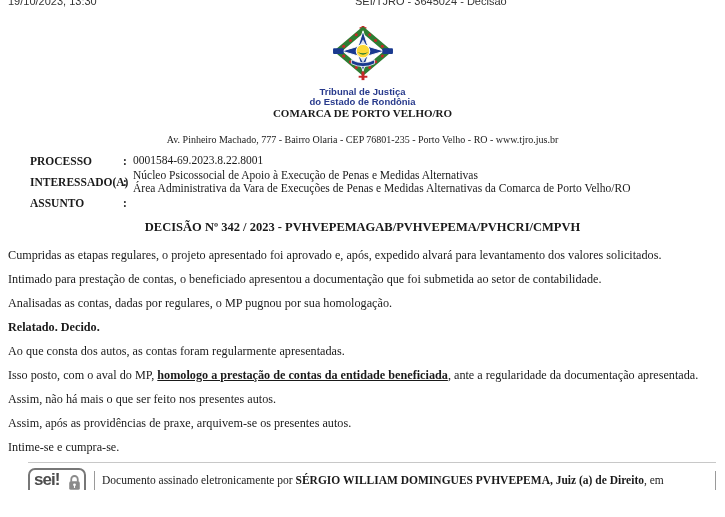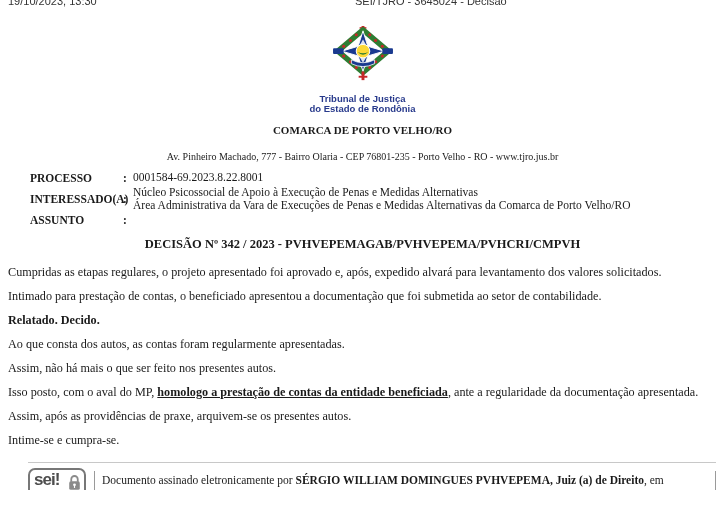--- a/index.html
+++ b/index.html
@@ -20,23 +20,23 @@
   .ph-date{position:absolute;left:8px;top:0;white-space:nowrap;}
   .ph-title{position:absolute;left:355px;top:0;white-space:nowrap;}
 
   
   .head-center{padding-top:26px;text-align:center;}
   .emblem{display:block;margin:0 auto;}
   .logo-caption{
     font-family:"Liberation Sans", sans-serif;
     font-weight:bold;font-size:9.5px;line-height:10px;
     color:var(--caption_navy,#283a8c);
-    margin-top:10px;
-  }
-  .comarca{font-weight:bold;font-size:11px;margin-top:10px;}
+    margin-top:3px;
+  }
+  .comarca{font-weight:bold;font-size:11px;}
   .address{font-size:10px;margin-top:15px;}
 
   
   .case-info{margin:9px 8px 4px 30px;font-size:11.5px;}
   .ci-row{display:grid;grid-template-columns:93px 10px 1fr;column-gap:0;margin-bottom:2px;}
   .ci-label{font-weight:bold;align-self:center;}
   .ci-colon{font-weight:bold;align-self:center;}
   .ci-value{line-height:13px;}
 
   .decision-title{
@@ -160,24 +160,25 @@
       <span class="ci-colon">:</span>
       <span class="ci-value"></span>
     </div>
   </div>
 
   <div class="decision-title">DECISÃO Nº 342 / 2023 - PVHVEPEMAGAB/PVHVEPEMA/PVHCRI/CMPVH</div>
 
   <div class="paragraphs">
     <p class="para">Cumpridas as etapas regulares, o projeto apresentado foi aprovado e, após, expedido alvará para levantamento dos valores solicitados.</p>
     <p class="para">Intimado para prestação de contas, o beneficiado apresentou a documentação que foi submetida ao setor de contabilidade.</p>
+    <p class="para">Analisadas as contas, dadas por regulares, o MP pugnou por sua homologação.</p>
     <p class="para bold">Relatado. Decido.</p>
     <p class="para">Ao que consta dos autos, as contas foram regularmente apresentadas.</p>
+    <p class="para"><span>Isso posto, com o aval do MP, </span><span class="bu">homologo a prestação de contas da entidade beneficiada</span><span>, ante a regularidade da documentação apresentada.</span></p>
     <p class="para">Assim, não há mais o que ser feito nos presentes autos.</p>
-    <p class="para"><span>Isso posto, com o aval do MP, </span><span class="bu">homologo a prestação de contas da entidade beneficiada</span><span>, ante a regularidade da documentação apresentada.</span></p>
     <p class="para">Assim, após as providências de praxe, arquivem-se os presentes autos.</p>
     <p class="para">Intime-se e cumpra-se.</p>
   </div>
 
   <div class="signature-block">
     <div class="sig-row">
       <div class="sig-logo-cell">
         <div class="sei-box">
           <span class="sei-word">sei!</span>
           <svg class="sei-lock" width="13" height="17" viewBox="0 0 16 20" aria-hidden="true">

